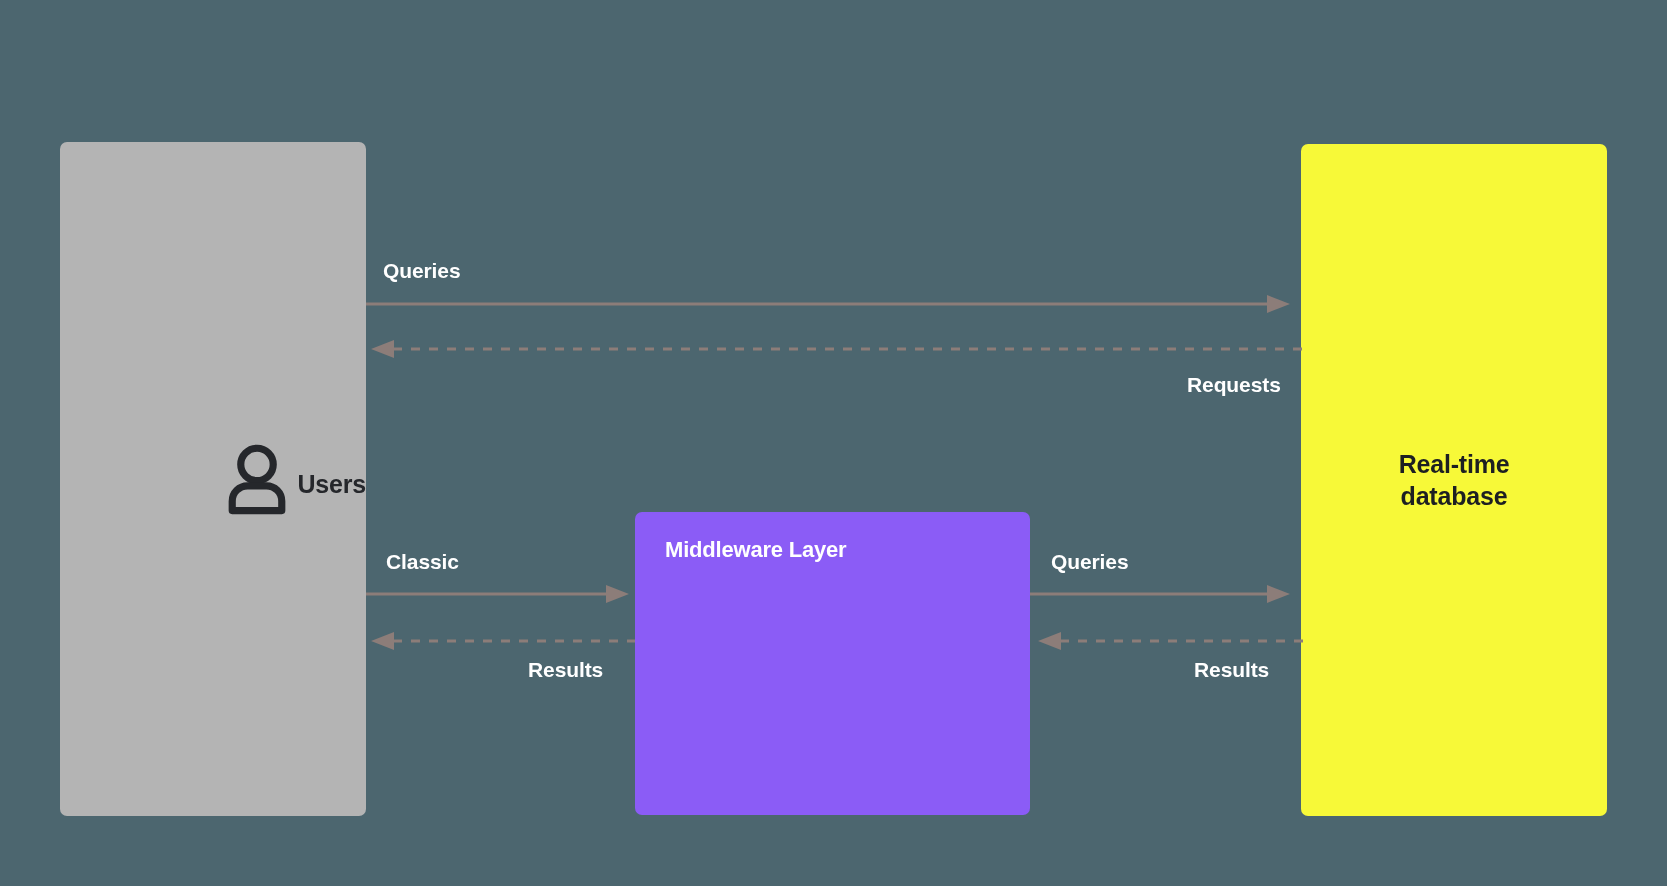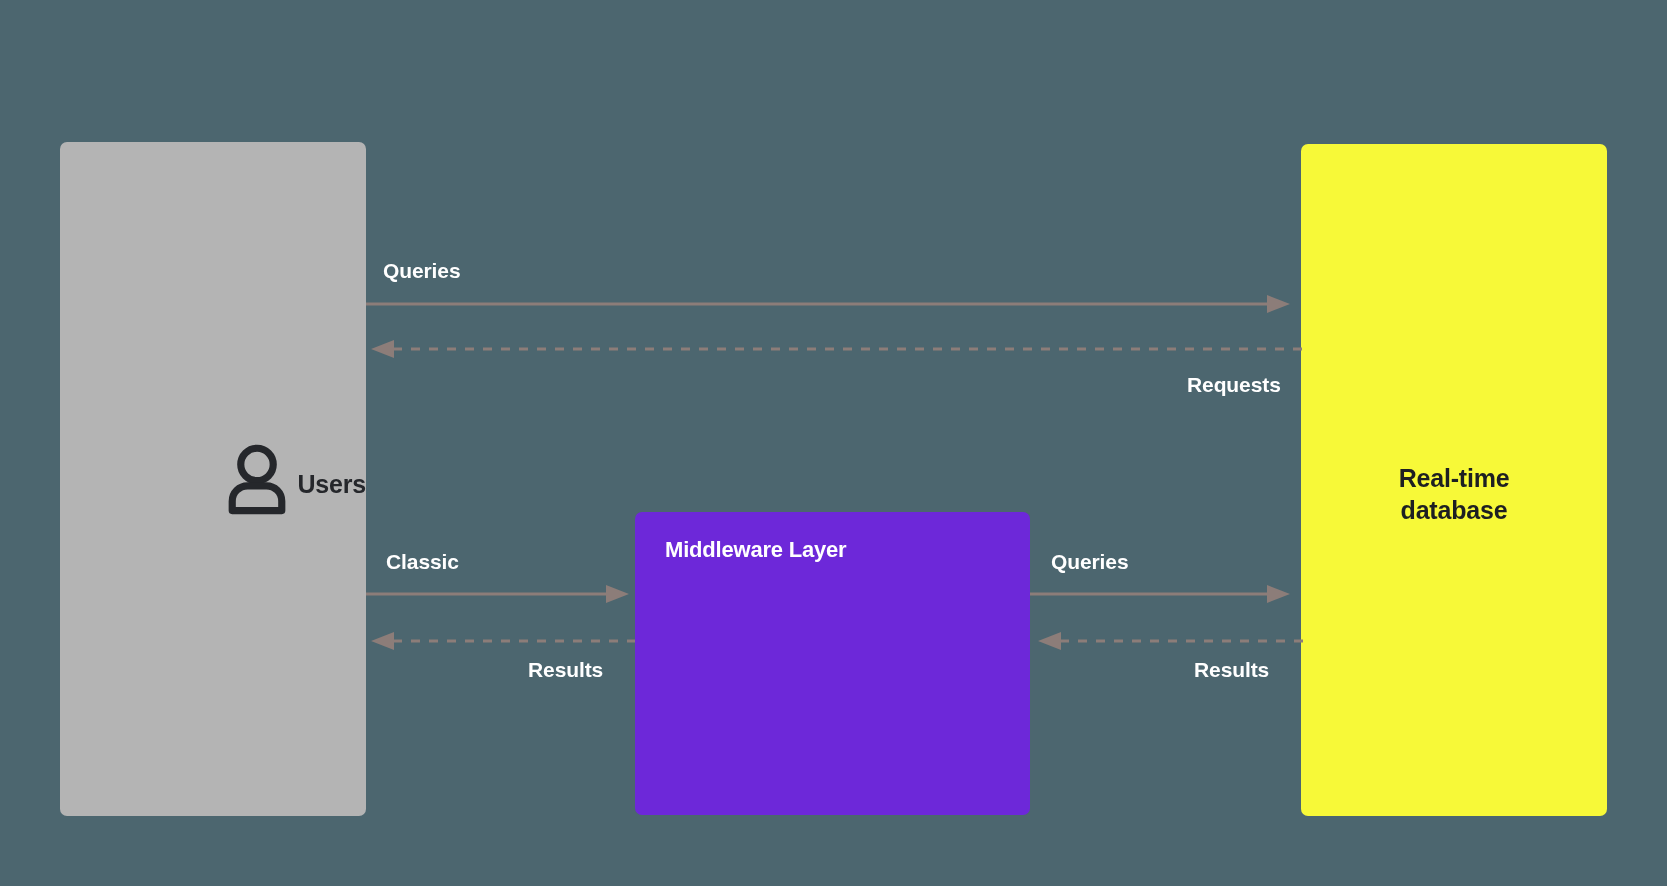--- a/index.html
+++ b/index.html
@@ -42,21 +42,21 @@
     top: 142px;
     width: 306px;
     height: 674px;
     background: #b4b4b4;
   }
   .box-middleware {
     left: 635px;
     top: 512px;
     width: 395px;
     height: 303px;
-    background: #6d28d9;
+    background: #8b5cf6;
     padding-left: 12px;
   }
   .box-database {
     left: 1301px;
     top: 144px;
     width: 306px;
     height: 672px;
     background: #f7f938;
   }
 
@@ -105,21 +105,20 @@
     display: flex;
     flex-direction: column;
     align-items: center;
     justify-content: center;
     font-size: 25px;
     font-weight: bold;
     color: #1d1f22;
     letter-spacing: -0.2px;
     line-height: 1.28;
     text-align: center;
-    margin-top: 14px;
   }
 
   
   .conn {
     position: absolute;
     height: 22px;
   }
   .conn svg {
     display: block;
     overflow: visible;

